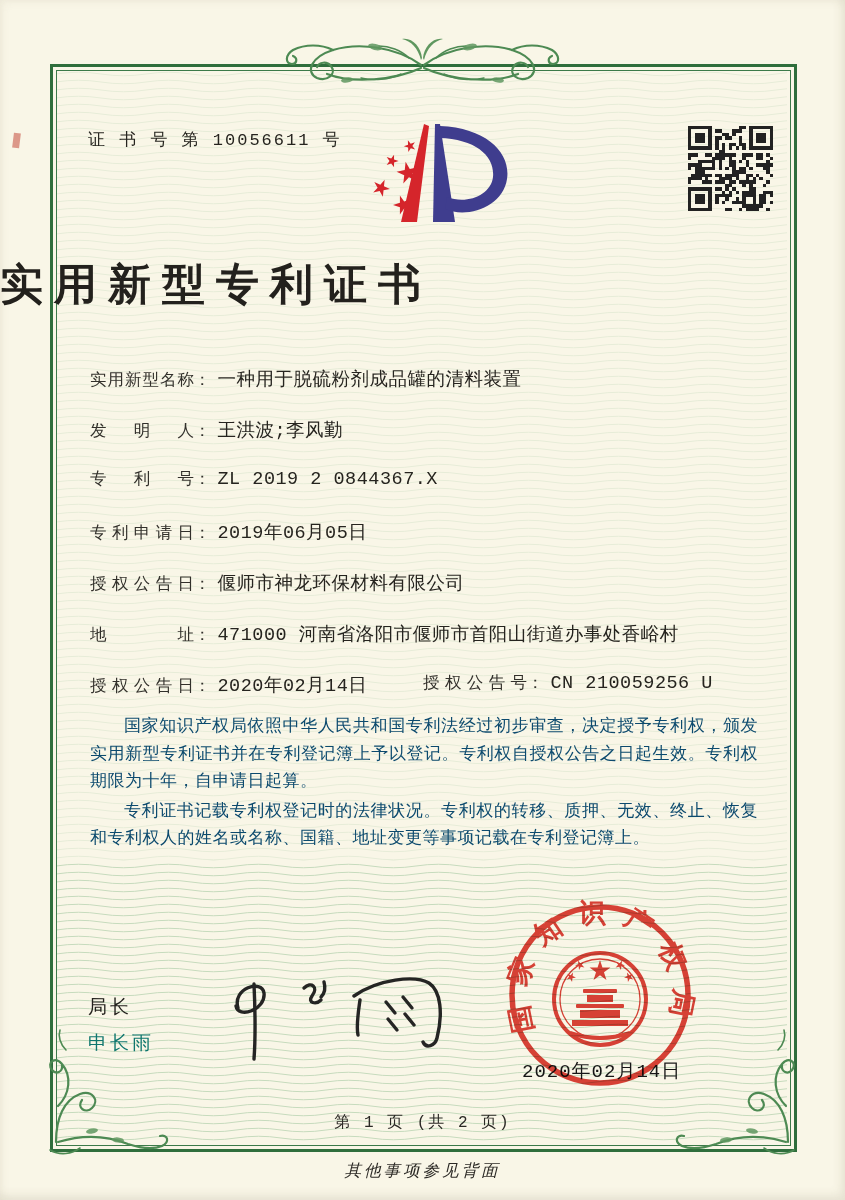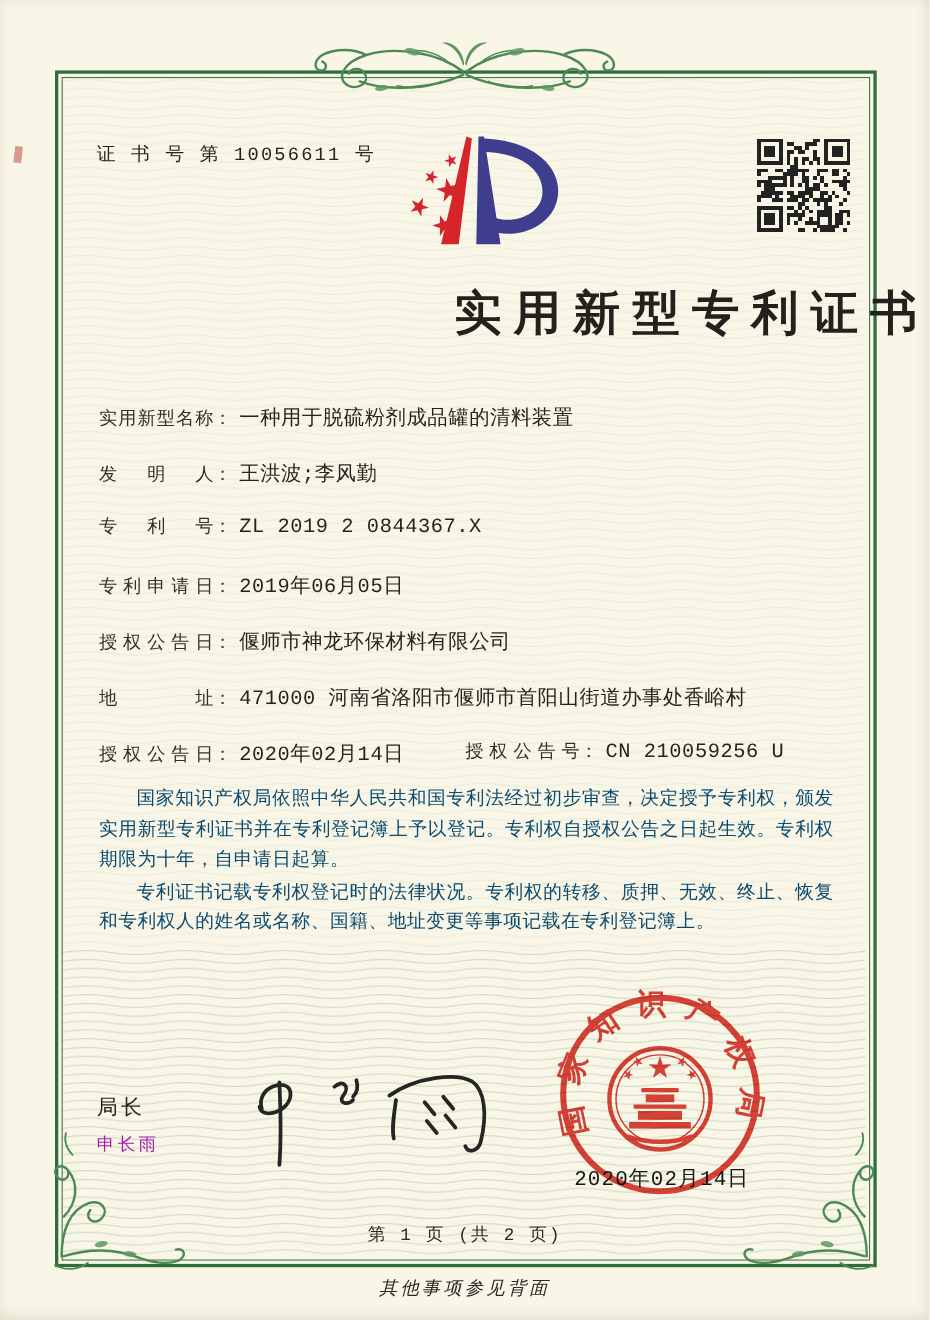--- a/index.html
+++ b/index.html
@@ -13,33 +13,33 @@
   .frame-inner{position:absolute;left:3px;top:3px;right:3px;bottom:3px;border:1px solid #3c7a49;}
   
   .waves{position:absolute;left:56px;top:70px;z-index:0;}
   
   .ornaments{position:absolute;left:0;top:0;z-index:2;pointer-events:none;}
   
   .cert-no{position:absolute;left:88px;top:128px;font-size:17px;letter-spacing:2px;z-index:3;
     font-family:"Liberation Mono","Liberation Serif",serif;color:#26241f;}
   .logo{position:absolute;left:342px;top:116px;z-index:3;}
   .qr{position:absolute;left:688px;top:126px;z-index:3;}
-  .title{position:absolute;left:0;top:256px;width:100%;text-align:right;font-size:43px;font-weight:bold;
+  .title{position:absolute;left:0;top:256px;width:100%;text-align:left;font-size:43px;font-weight:bold;
     letter-spacing:11px;color:#23211d;z-index:3;}
   .row{position:absolute;left:90px;width:670px;z-index:3;}
   .lab{display:inline-block;width:104px;text-align:justify;text-align-last:justify;font-size:16.5px;color:#32302b;}
   .col{font-size:16.5px;color:#32302b;}
   .val{font-size:18.5px;letter-spacing:.5px;margin-left:7px;color:#26241f;
     font-family:"Liberation Mono","Liberation Serif",serif;}
   .grant2{position:absolute;left:333px;top:0;white-space:nowrap;}
   .paras{position:absolute;left:90px;top:712px;width:668px;font-size:17px;line-height:27.5px;
     text-align:justify;letter-spacing:.5px;z-index:3;color:#0c4a6e;}
   .paras p{margin:0 0 2px 0;text-indent:2em;}
   .officer-title{position:absolute;left:88px;top:994px;font-size:19px;letter-spacing:3px;z-index:3;color:#23211d;}
-  .officer-name{position:absolute;left:88px;top:1030px;font-size:16px;letter-spacing:3px;z-index:3;color:#a21caf;}
+  .officer-name{position:absolute;left:88px;top:1030px;font-size:19px;letter-spacing:3px;z-index:3;color:#0f766e;}
   .signature{position:absolute;left:218px;top:966px;z-index:4;}
   .seal-date{position:absolute;left:522px;top:1058px;font-size:19px;letter-spacing:1px;z-index:3;color:#161616;
     font-family:"Liberation Mono","Liberation Serif",serif;}
   .seal{position:absolute;left:504px;top:899px;z-index:5;mix-blend-mode:multiply;opacity:.93;}
   .page-num{position:absolute;left:0;top:1112px;width:100%;text-align:center;font-size:16px;letter-spacing:2px;z-index:3;
     font-family:"Liberation Mono","Liberation Serif",serif;color:#2b2925;}
   .back-note{position:absolute;left:0;top:1160px;width:100%;text-align:center;font-size:16.5px;letter-spacing:3px;
     font-style:italic;z-index:3;color:#2b2925;}
   .scan-mark{position:absolute;left:13px;top:133px;width:7px;height:15px;background:#c0392b;opacity:.5;
     transform:rotate(7deg);z-index:1;}

